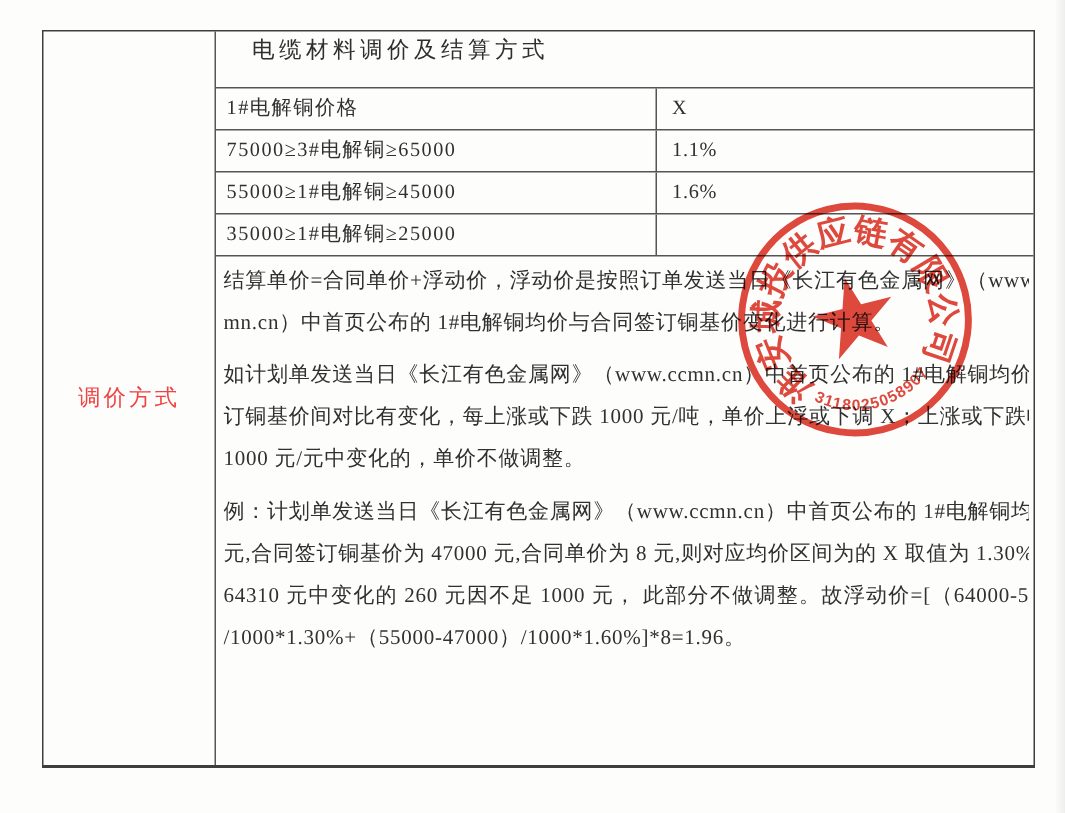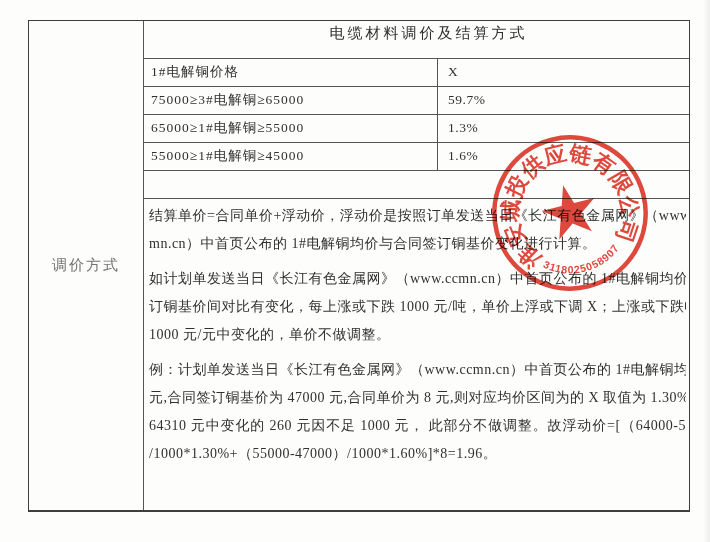--- a/index.html
+++ b/index.html
@@ -23,28 +23,27 @@
     width: 662px; height: 492px;
     border: 1px solid #3e3e3e;
     border-bottom-width: 2px;
     display: flex;
     background: transparent;
   }
   .row-header-cell {
     width: 115px;
     border-right: 1px solid #555;
     display: flex; align-items: center; justify-content: center;
-    font-size: 15px; letter-spacing: 2px; color: #737373; text-align: right;
+    font-size: 15px; letter-spacing: 2px; color: #ef4444; text-align: right;
   }
   .content-col { flex: 1; display: flex; flex-direction: column; min-width: 0; }
 
   .title-cell {
     height: 38px;
     border-bottom: 1px solid #555;
-    text-align: center;
     padding-top: 3px; padding-left: 24px;
     font-size: 15px; letter-spacing: 3px; color: #2f2f2f;
   }
 
   .price-row { display: flex; height: 28px; border-bottom: 1px solid #555; font-size: 13.5px; color: #303030; }
   .range-cell { width: 294px; border-right: 1px solid #555; padding-left: 7px; line-height: 26px; letter-spacing: 1px; overflow: hidden; white-space: nowrap; }
   .value-cell { flex: 1; padding-left: 10px; line-height: 25px; letter-spacing: 0.5px; overflow: hidden; white-space: nowrap; }
 
   .paragraphs { flex: 1; padding: 3px 3px 0 5px; font-size: 14px; color: #303030; overflow: hidden; }
   .para { margin: 0; }
@@ -83,31 +82,28 @@
       <div class="title-cell">
         <span>电缆材料调价及结算方式</span>
       </div>
 
       <div class="price-row">
         <div class="range-cell">1#电解铜价格</div>
         <div class="value-cell">X</div>
       </div>
       <div class="price-row">
         <div class="range-cell">75000≥3#电解铜≥65000</div>
-        <div class="value-cell">59.7%</div>
-      </div>
-      <div class="price-row">
-        <div class="range-cell">65000≥1#电解铜≥55000</div>
-        <div class="value-cell">1.3%</div>
+        <div class="value-cell">1.1%</div>
       </div>
       <div class="price-row">
         <div class="range-cell">55000≥1#电解铜≥45000</div>
         <div class="value-cell">1.6%</div>
       </div>
       <div class="price-row">
+        <div class="range-cell">35000≥1#电解铜≥25000</div>
       </div>
 
       <div class="paragraphs">
         <div class="para">
           <div class="pline">结算单价=合同单价+浮动价，浮动价是按照订单发送当日《长江有色金属网》（www.cc</div>
           <div class="pline short">mn.cn）中首页公布的 1#电解铜均价与合同签订铜基价变化进行计算。</div>
         </div>
         <div class="para">
           <div class="pline">如计划单发送当日《长江有色金属网》（www.ccmn.cn）中首页公布的 1#电解铜均价与</div>
           <div class="pline">订铜基价间对比有变化，每上涨或下跌 1000 元/吨，单价上浮或下调 X；上涨或下跌幅</div>

